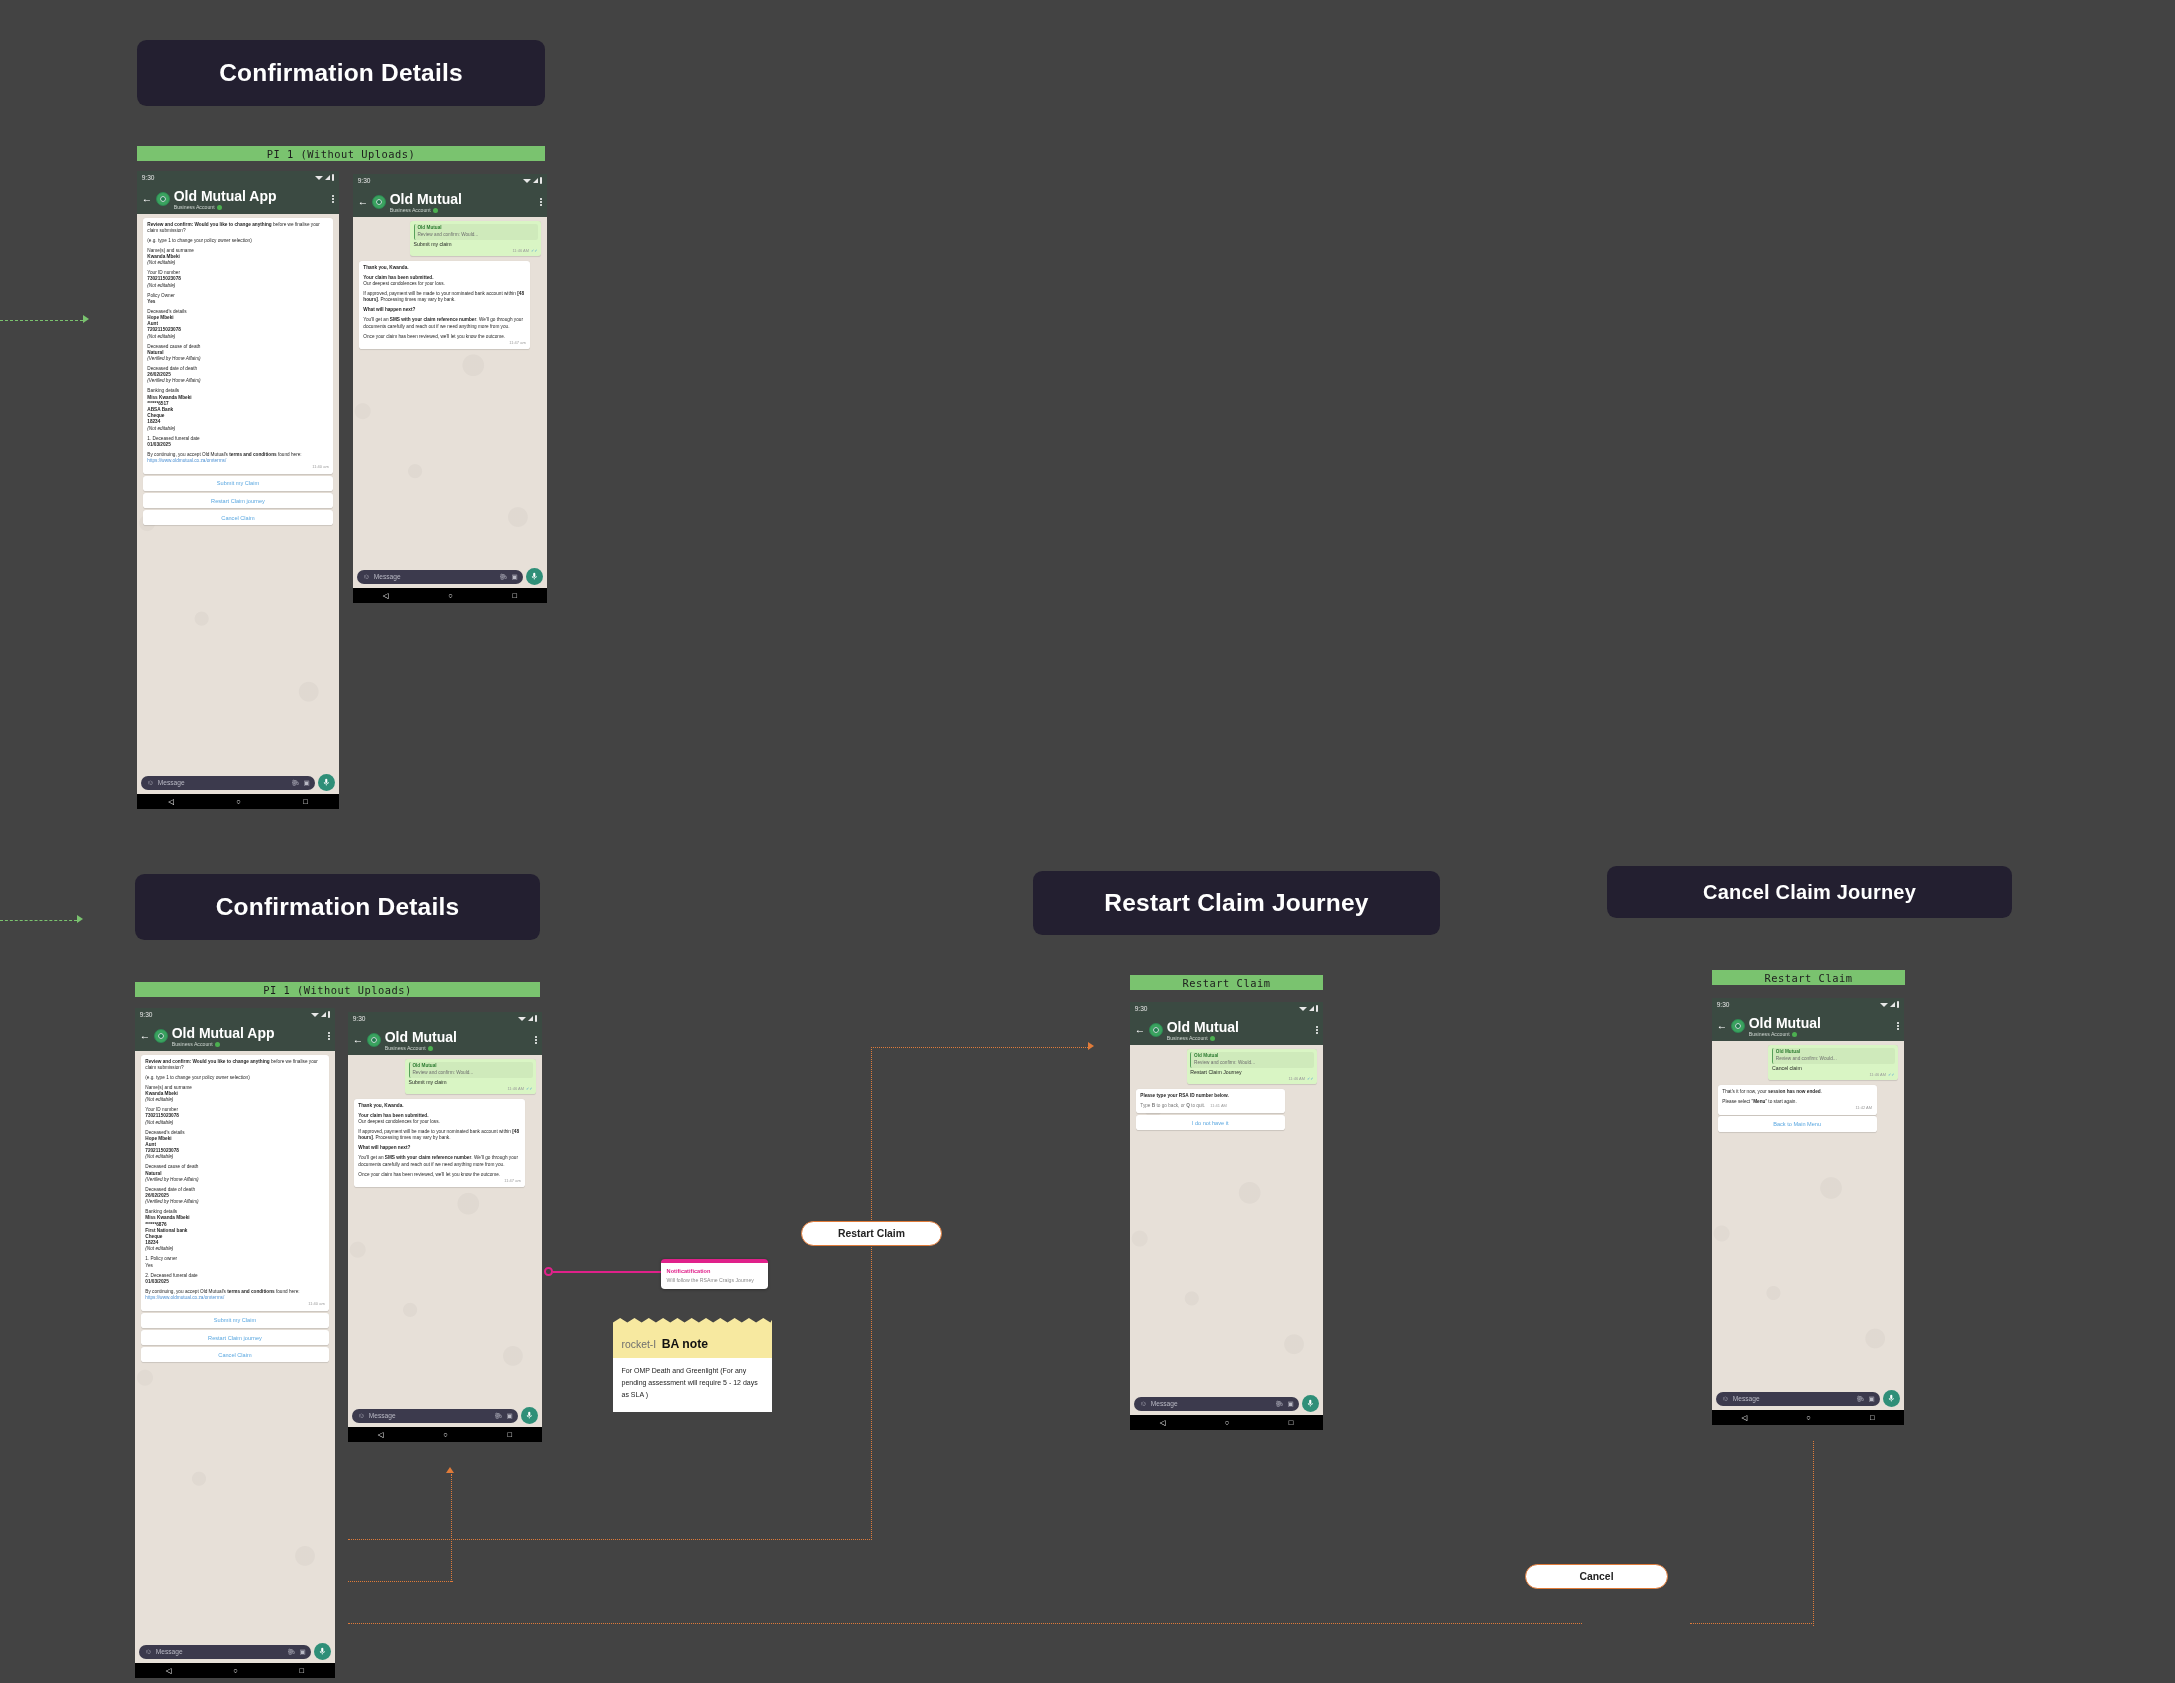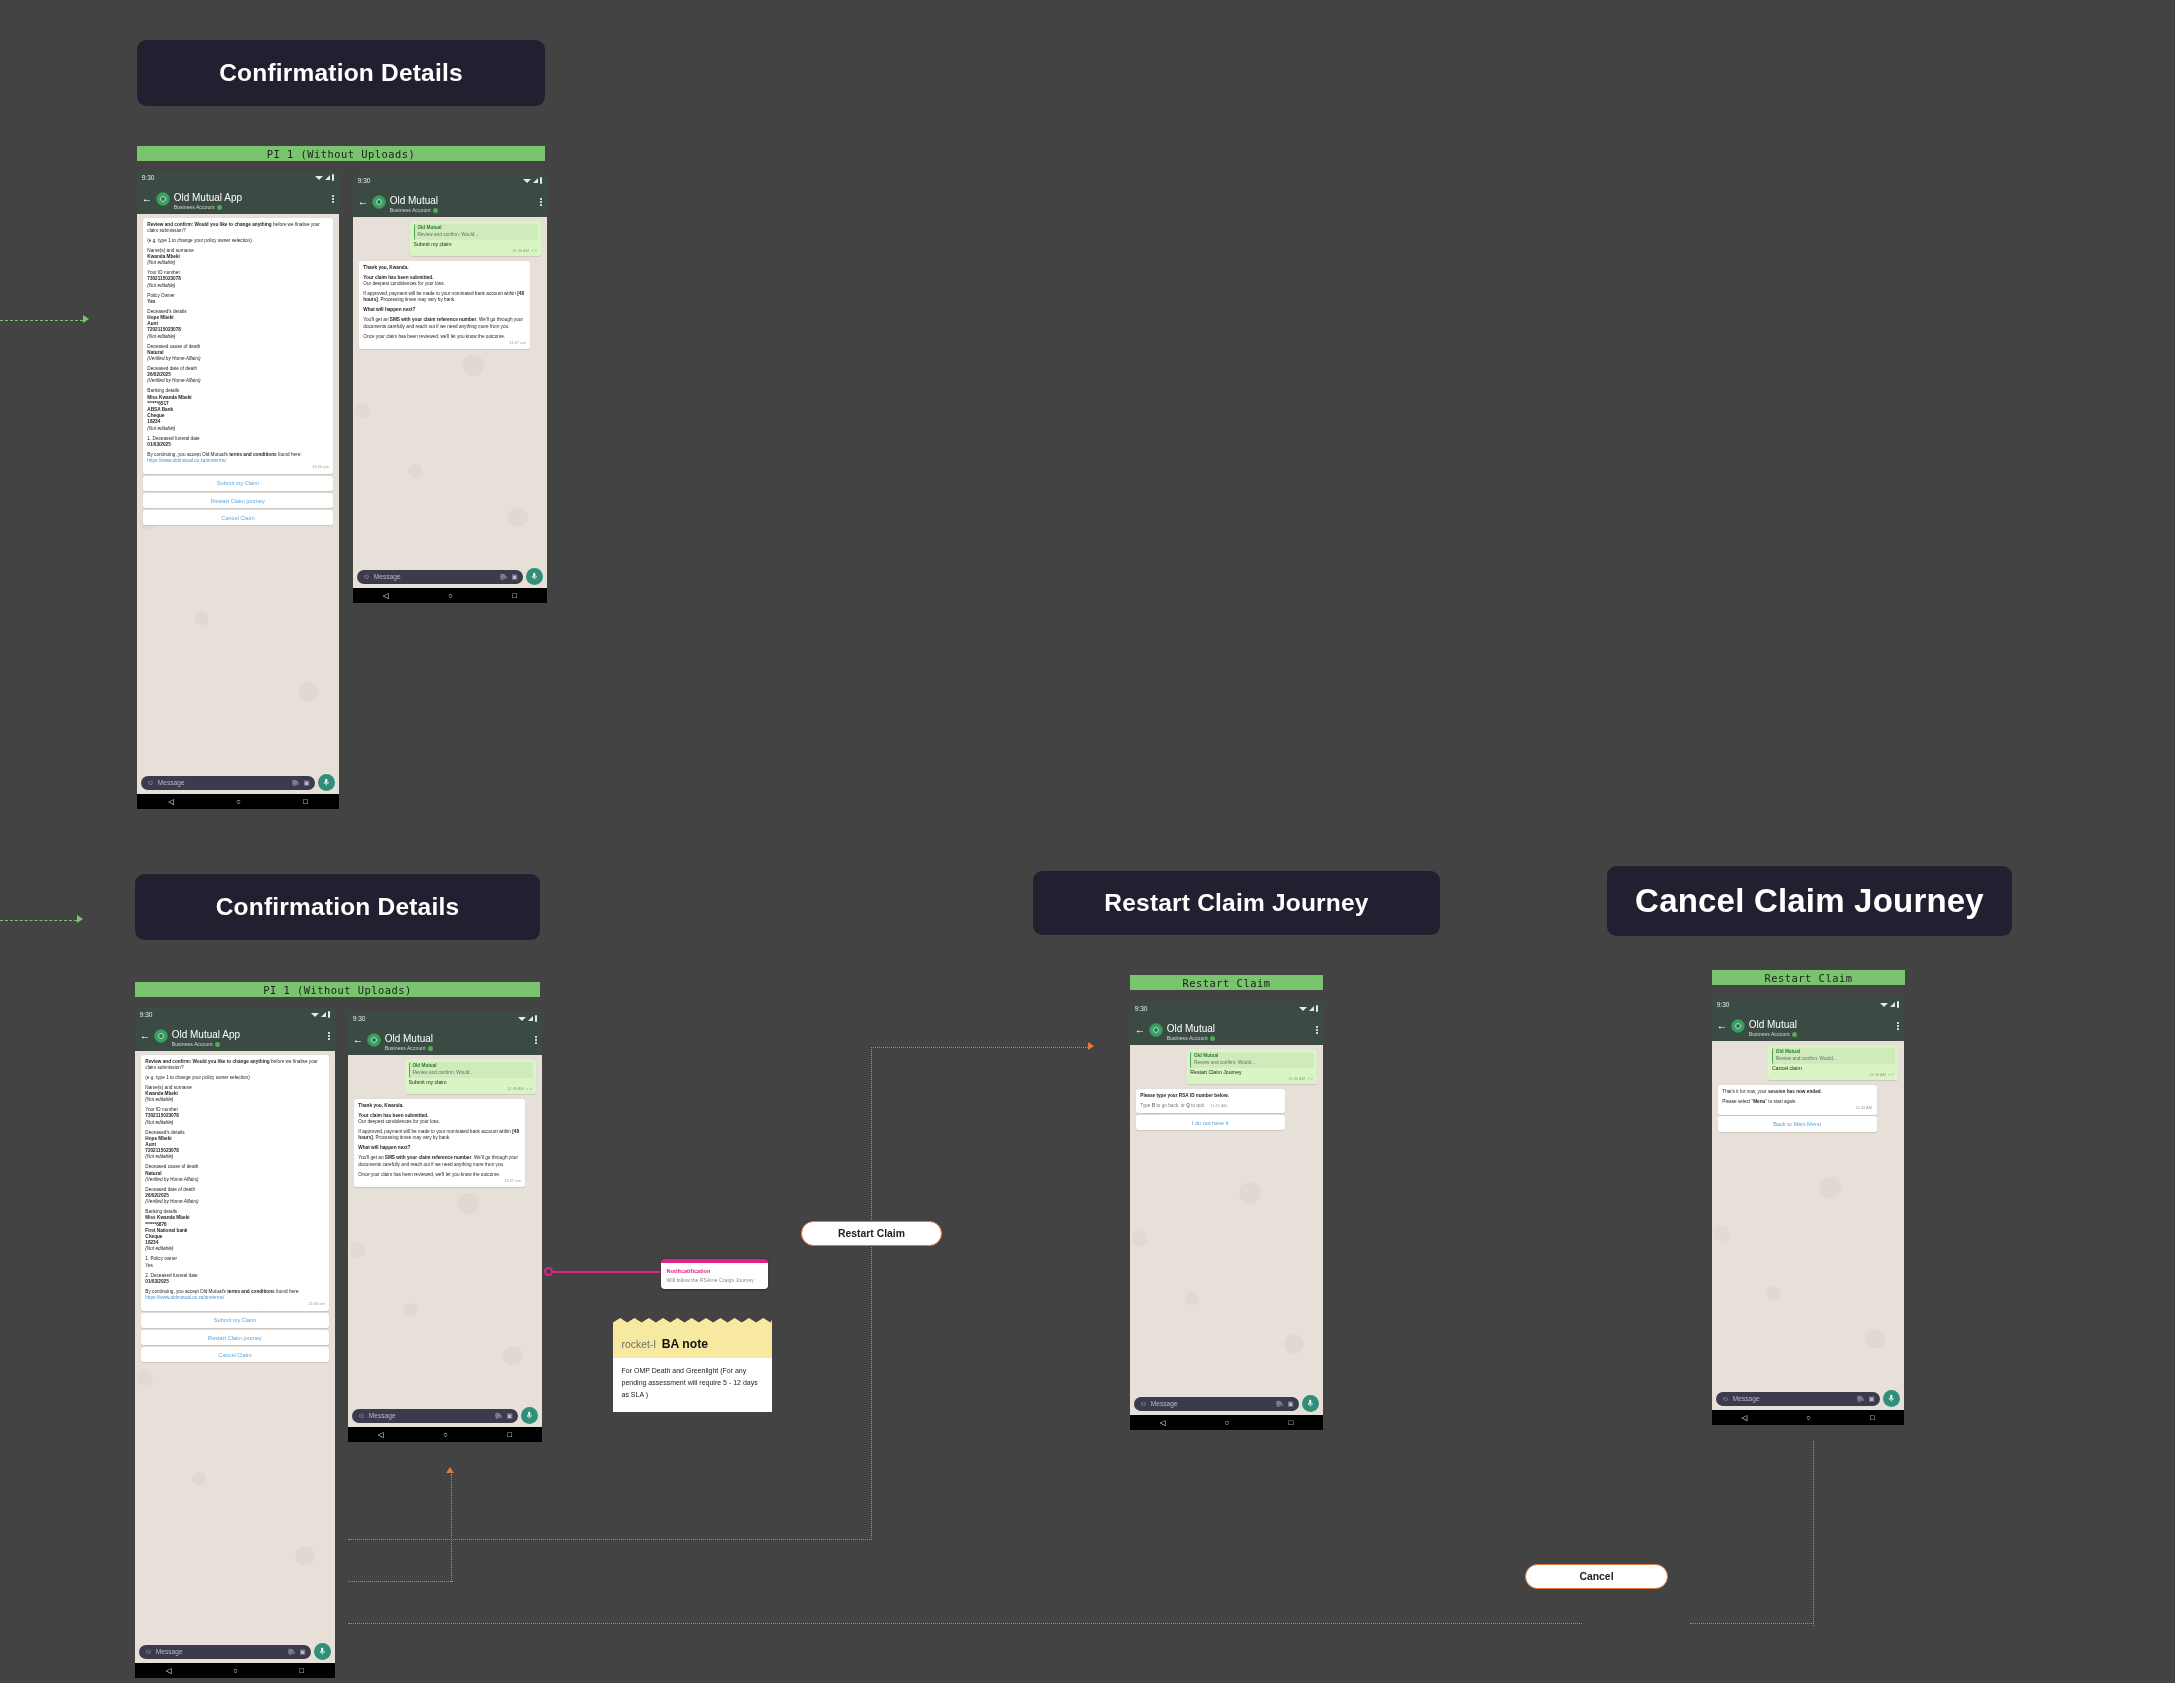--- a/index.html
+++ b/index.html
@@ -44,21 +44,21 @@
   .avatar{
     width:14px;height:14px;border-radius:50%;
     background:radial-gradient(circle at 50% 50%, #1f7a4d 0%, #1f7a4d 38%, #3aa35f 40%, #3aa35f 100%);
     border:0.9px solid #2d8a53; position:relative; flex:0 0 auto;
   }
   .avatar::after{
     content:"";position:absolute;inset:2.8px;border-radius:50%;
     border:0.9px solid rgba(255,255,255,.75);
   }
   .hdr-text{ flex:1; min-width:0; }
-  .hdr-name{ color:#fff; font-size:10px; font-weight:normal; line-height:10.4px; white-space:nowrap; overflow:hidden; }
+  .hdr-name{ color:#fff; font-size:14px; font-weight:bold; line-height:10.4px; white-space:nowrap; overflow:hidden; }
   .hdr-sub{ color:#cfd6d1; font-size:5.2px; line-height:6.6px; display:flex; align-items:center; gap:1.9px; }
   .verified{ width:5.6px;height:5.6px;border-radius:50%;background:#4caf50; display:inline-block; }
   .hdr-menu{ color:#fff; font-size:9.4px; line-height:7.5px; letter-spacing:0; }
   .hdr-menu span{ display:block; width:1.9px;height:1.9px;background:#fff;border-radius:50%;margin:0.9px 0; }
 
   .chat-body{
     background:#e7e0d8; position:relative; overflow:hidden;
     background-image:
       radial-gradient(circle at 12% 18%, rgba(0,0,0,.035) 0 8.5px, transparent 9.4px),
       radial-gradient(circle at 62% 42%, rgba(0,0,0,.03) 0 10.4px, transparent 11.3px),
@@ -618,21 +618,21 @@
           </svg>
       </span>
     </div>
     <div class="nav-bar">
       <div>◁</div>
       <div>○</div>
       <div>□</div>
     </div>
   </div>
 
-  <div class="title-plate" style="left:1607px;top:866px;width:405px;height:70px;font-size:33px;">
+  <div class="title-plate" style="left:1607px;top:866px;width:405px;height:52px;font-size:20px;">
     <span>Cancel Claim Journey</span>
   </div>
 
   <div class="stage-label" style="left:1712px;top:970px;width:193px;">
     <span>Restart Claim</span>
   </div>
 
   <div class="phone" style="left:1712px;top:998px;width:192px;height:427px;">
     <div class="status-bar" style="height:13px;">
       <span class="status-time">9:30</span>

